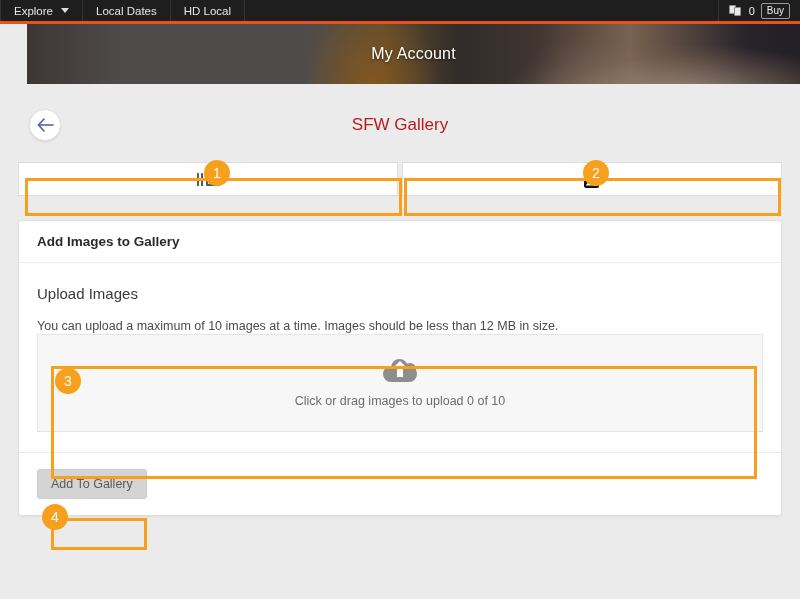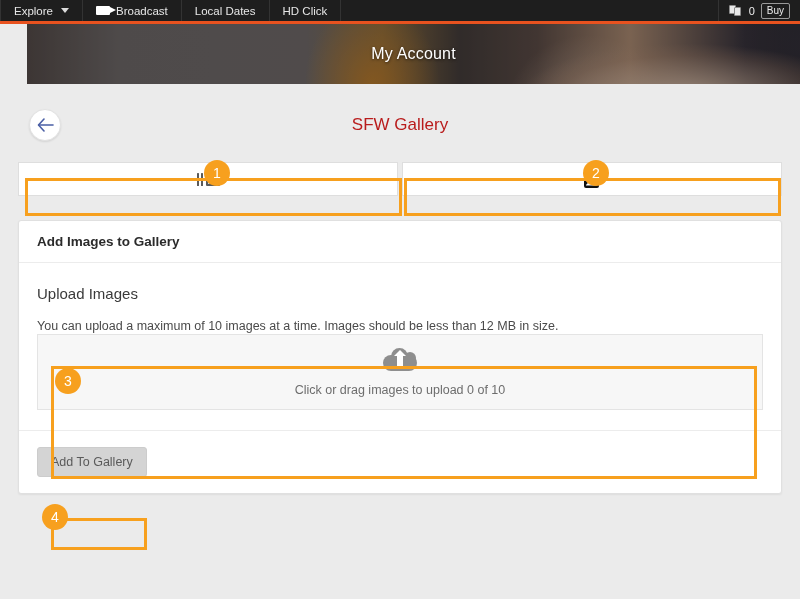--- a/index.html
+++ b/index.html
@@ -115,21 +115,21 @@
   }
   .card-head{
     padding:13px 18px;border-bottom:1px solid #ececec;
     font-size:13.5px;font-weight:bold;color:#2b2b2b;
   }
   .card-body{padding:22px 18px 20px;}
   .section-title{font-size:15px;color:#3a3a3a;margin-bottom:17px;}
   .section-desc{font-size:12.5px;color:#4a4a4a;margin-bottom:1px;}
 
   .dropzone{
-    position:relative;height:76px;background:#f7f7f7;border:1px solid #e4e4e4;
+    position:relative;height:98px;background:#f7f7f7;border:1px solid #e4e4e4;
     display:flex;flex-direction:column;align-items:center;justify-content:center;
     cursor:pointer;
   }
   .cloud{position:relative;width:34px;height:23px;margin-bottom:12px;}
   .cloud .body{position:absolute;left:0;bottom:0;width:34px;height:16px;
     background:#8e8e8e;border-radius:8px;}
   .cloud .puff{position:absolute;background:#8e8e8e;border-radius:50%;}
   .cloud .p1{width:17px;height:17px;left:8px;top:0;}
   .cloud .p2{width:12px;height:12px;left:21px;top:4px;}
   .cloud .arrow{position:absolute;left:14px;top:7px;width:6px;height:11px;
@@ -158,28 +158,24 @@
 </head>
 <body>
 
 <div class="topnav">
   <div class="nav-left">
     <div class="nav-item">
       <span>Explore</span>
       <span class="chev"></span>
     </div>
     <div class="nav-item">
-      <span class="cam-icon"></span>
-      <span>Broadcast</span>
+      <span>Local Dates</span>
     </div>
     <div class="nav-item">
-      <span>Local Dates</span>
-    </div>
-    <div class="nav-item">
-      <span>HD Click</span>
+      <span>HD Local</span>
     </div>
   </div>
   <div class="nav-spacer"></div>
   <div class="nav-right">
     <span class="coin-icon">
         <i></i>
         <i></i>
       </span>
     <span class="coin-count">0</span>
     <span class="buy-btn">Buy</span>

